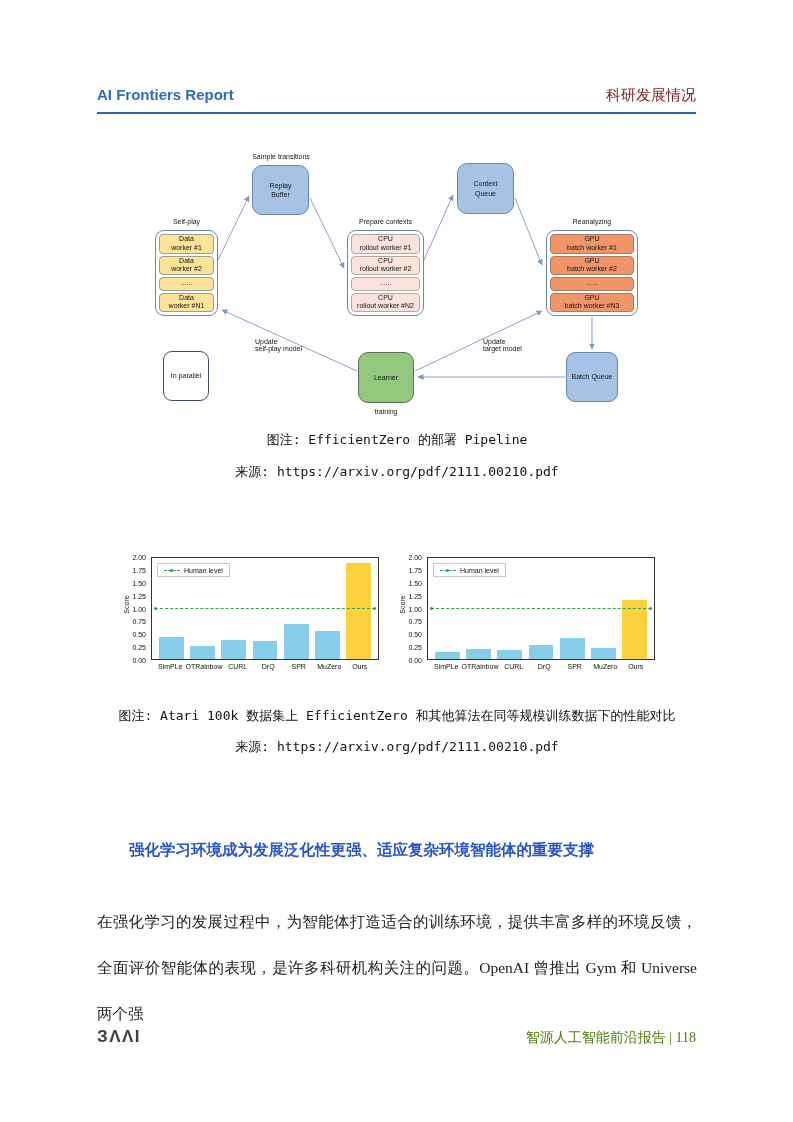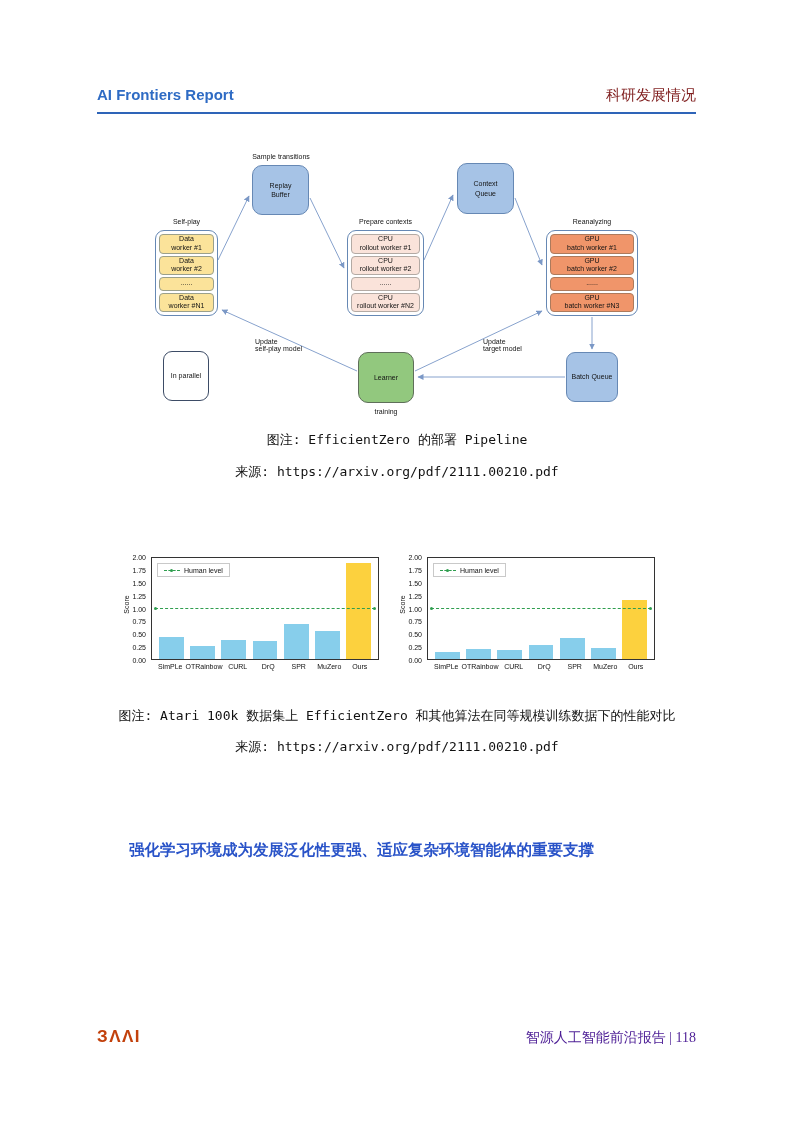--- a/index.html
+++ b/index.html
@@ -75,22 +75,22 @@
   .xtick{flex:1;text-align:center;}
 
   
   .section-heading{position:absolute;left:97px;top:840px;width:600px;font-size:15.5px;font-weight:bold;
       color:#2953c8;margin-left:32px;}
   .body-text{position:absolute;left:97px;top:899px;width:600px;font-size:15.5px;line-height:46px;
       text-align:justify;color:#222;font-family:"Liberation Serif",serif;}
 
   
   .footer-logo{position:absolute;left:97px;top:1027px;font-size:17px;font-weight:900;
-      letter-spacing:1.5px;color:#c2410c;}
-  .footer-right{position:absolute;right:97px;top:1029px;font-size:14px;color:#4c1d95;
+      letter-spacing:1.5px;color:#404040;}
+  .footer-right{position:absolute;right:97px;top:1029px;font-size:14px;color:#4d7c0f;
       font-family:"Liberation Serif",serif;}
 </style>
 </head>
 <body>
 
 <div class="page">
 
   <div class="header">
     <span class="header-left">AI Frontiers Report</span>
     <span class="header-right">科研发展情况</span>
@@ -276,20 +276,21 @@
         <div class="xtick">SPR</div>
         <div class="xtick">MuZero</div>
         <div class="xtick">Ours</div>
       </div>
     </div>
 
   <div class="caption cap2">图注: Atari 100k 数据集上 EfficientZero 和其他算法在同等规模训练数据下的性能对比</div>
   <div class="caption src2">来源: https://arxiv.org/pdf/2111.00210.pdf</div>
 
   <div class="section-heading">强化学习环境成为发展泛化性更强、适应复杂环境智能体的重要支撑</div>
+  <div class="body-text">在强化学习的发展过程中，为智能体打造适合的训练环境，提供丰富多样的环境反馈，全面评价智能体的表现，是许多科研机构关注的问题。OpenAI 曾推出 Gym 和 Universe 两个强</div>
 
   <div class="footer-logo">ЗΛΛΙ</div>
   <div class="footer-right">
     <span>智源人工智能前沿报告</span>
     <span>|</span>
     <span>118</span>
   </div>
 
 </div>
 

